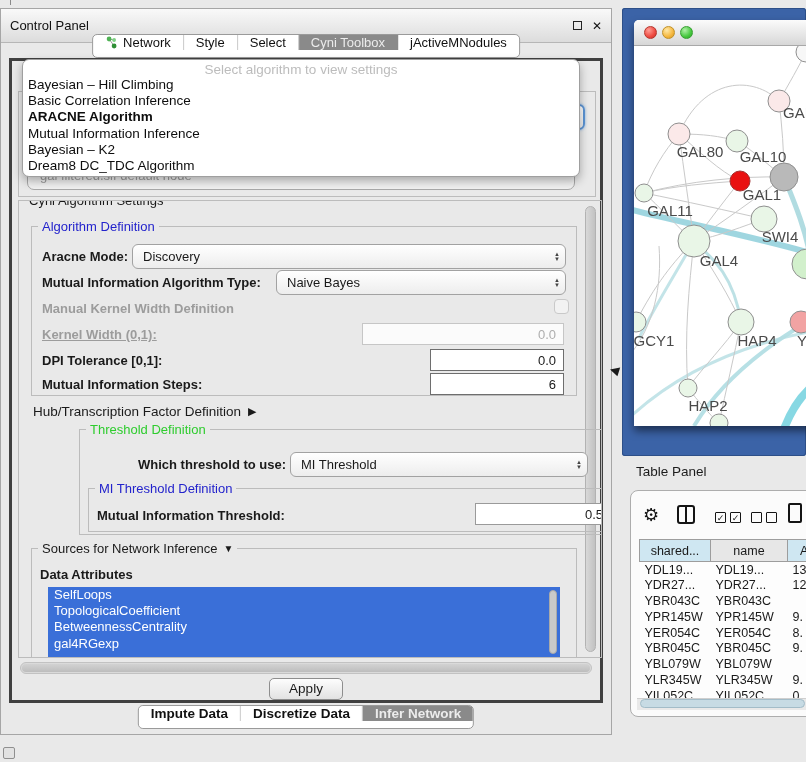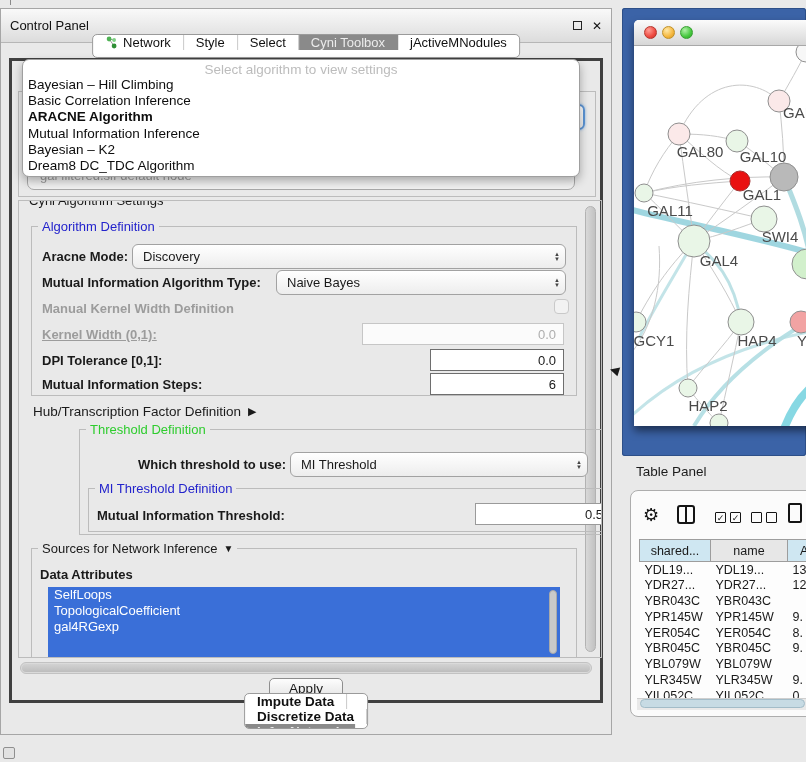--- a/index.html
+++ b/index.html
@@ -21,21 +21,21 @@
   .float-icon { width:9px; height:9px; border:1.5px solid #222; background:transparent; }
   .close-icon { font-size:12px; font-weight:bold; color:#111; line-height:1; }
 
   .seg-tabs { display:flex; border:1px solid #9a9a9a; border-radius:5px; overflow:hidden;
     background:#fff; align-items:flex-start; }
   .seg-tabs .tab { display:flex; align-items:center; gap:5px; padding:0 12px;
     border-right:1px solid #c9c9c9; color:#111; white-space:nowrap; }
   .seg-tabs .tab:last-child { border-right:none; }
   .seg-tabs .tab.selected { background:#8a8a8a; color:#ececec; border-right-color:#8a8a8a; }
   .top-tabs { top:25px; left:50%; transform:translateX(-50%); height:24px; font-size:13px; z-index:5; }
-  .bottom-tabs { bottom:5px; left:50%; transform:translateX(-50%); height:36px; font-size:13.5px; font-weight:bold;flex-direction:column; }
+  .bottom-tabs { bottom:5px; left:50%; transform:translateX(-50%); height:24px; font-size:13.5px; font-weight:bold; }
 
   .content { left:8px; right:8px; top:49px; height:645px;
     border:3px solid #404040; background:#e9e9e9; }
 
   
   .gbox { position:absolute; border:1px solid #bcbcbc; }
   .gbox-title { position:absolute; top:-8px; left:6px; background:#e9e9e9; padding:0 4px;
     font-size:13px; white-space:nowrap; }
   .t-blue { color:#2323cc; }
   .t-green { color:#2ecc2e; }
@@ -271,20 +271,21 @@
         <span class="gbox-title">
           <span class="src-title-row">
             <span>Sources for Network Inference</span>
             <span style="font-size:10px;">▼</span>
           </span>
         </span>
         <span class="lbl" style="left:8px; top:18px;">Data Attributes</span>
         <div class="attr-list" id="attr-list">
           <div class="attr-item">SelfLoops</div>
             <div class="attr-item">TopologicalCoefficient</div>
+            <div class="attr-item">BetweennessCentrality</div>
             <div class="attr-item">gal4RGexp</div>
             <div class="list-scroll"></div>
         </div>
       </div>
     </div>
 
     <div class="abs h-scroll">
       <div class="h-scroll-thumb"></div>
     </div>
 

